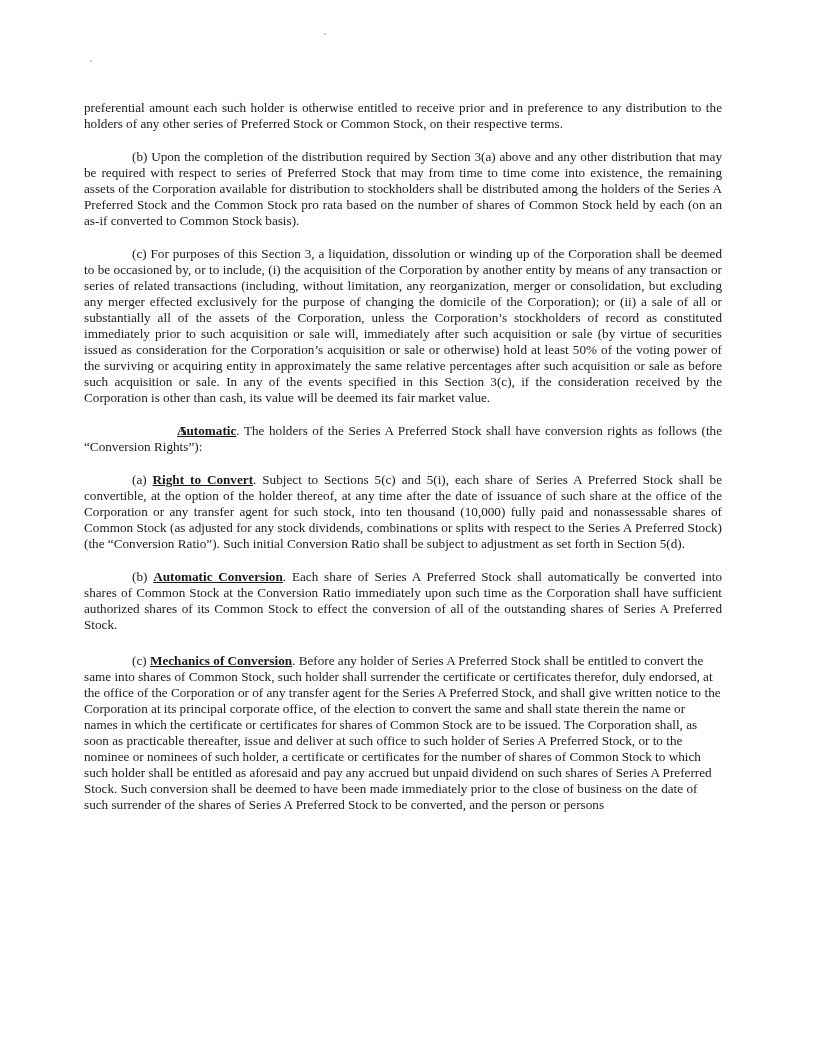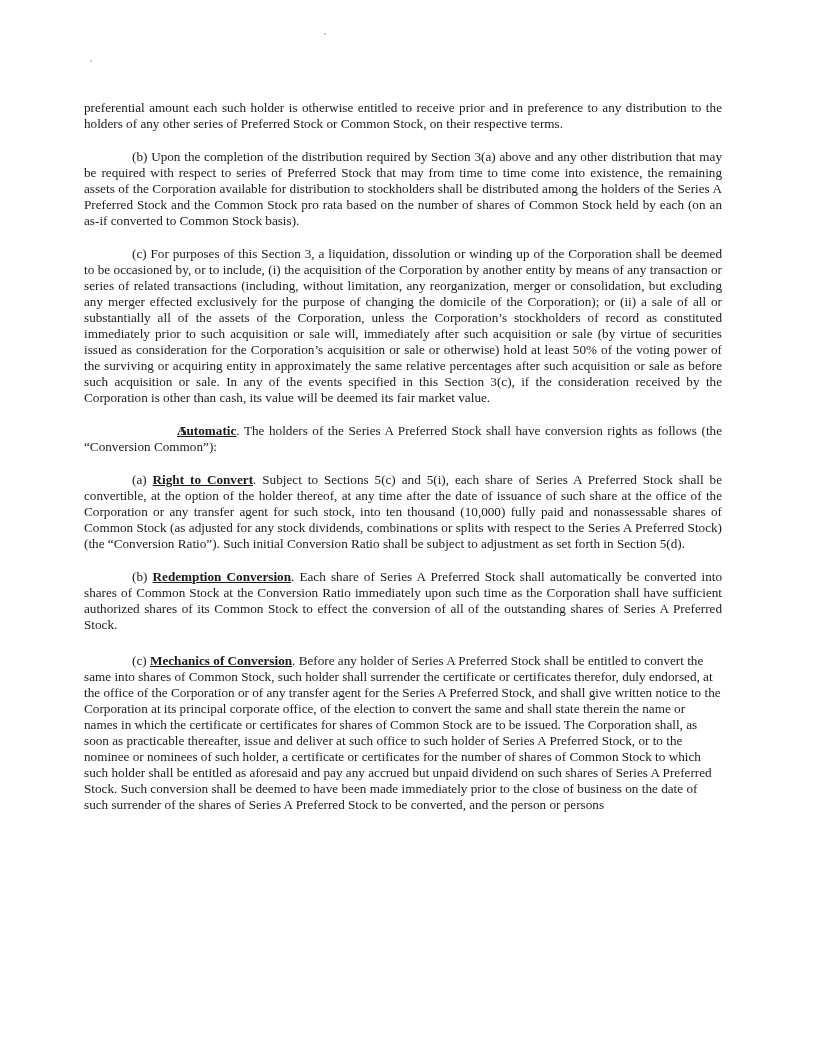--- a/index.html
+++ b/index.html
@@ -27,28 +27,28 @@
   <p class="para">preferential amount each such holder is otherwise entitled to receive prior and in preference to any distribution to the holders of any other series of Preferred Stock or Common Stock, on their respective terms.</p>
 
   <p class="para indent">(b)  Upon the completion of the distribution required by Section 3(a) above and any other distribution that may be required with respect to series of Preferred Stock that may from time to time come into existence, the remaining assets of the Corporation available for distribution to stockholders shall be distributed  among the holders of the Series A Preferred Stock and the Common Stock pro rata based on the number of shares of Common Stock held by each (on an as-if converted to Common Stock basis).</p>
 
   <p class="para indent">
     <span>(c)  For purposes of this Section 3, a liquidation, dissolution or winding up of the Corporation shall be deemed to be occasioned by, or to include, (i) the acquisition of the Corporation by another entity by means of any transaction or series of related transactions (including, without limitation, any reorganization, merger or consolidation, but excluding any merger effected exclusively for the purpose of changing the domicile of the Corporation); or (ii) a sale of all or substantially all of the assets of the Corporation, </span><span class="u">unless</span><span> the Corporation’s stockholders of record as constituted immediately prior to such acquisition or sale will, immediately after such acquisition or sale (by virtue of securities issued as consideration for the Corporation’s acquisition or sale or otherwise) hold at least 50% of the voting power of the surviving or acquiring entity in approximately the same relative percentages after such acquisition or sale as before such acquisition or sale.  In any of the events specified in this Section 3(c), if the consideration received by the Corporation is other than cash, its value will be deemed its fair market value.</span>
   </p>
 
 
   <p class="para indent">
-    <span class="num">5.</span><span class="bu">Automatic</span><span>.  The holders of the Series A Preferred Stock shall have conversion rights as follows (the “</span><span class="u">Conversion Common</span><span>”):</span>
+    <span class="num">5.</span><span class="bu">Automatic</span><span>.  The holders of the Series A Preferred Stock shall have conversion rights as follows (the “</span><span class="u">Conversion Rights</span><span>”):</span>
   </p>
 
   <p class="para indent">
     <span>(a)  </span><span class="bu">Right to Convert</span><span>.  Subject to Sections 5(c) and 5(i), each share of Series A Preferred Stock shall be convertible, at the option of the holder thereof, at any time after the date of issuance of such share at the office of the Corporation or any transfer agent for such stock, into ten thousand (10,000) fully paid and nonassessable shares of Common Stock (as adjusted for any stock dividends, combinations or splits with respect to the Series A Preferred Stock) (the “</span><span class="u">Conversion Ratio</span><span>”).  Such initial Conversion Ratio shall be subject to adjustment as set forth in Section 5(d).</span>
   </p>
 
   <p class="para indent">
-    <span>(b)  </span><span class="bu">Redemption Conversion</span><span>.  Each share of Series A Preferred Stock shall automatically be converted into shares of Common Stock at the Conversion Ratio immediately upon such time as the Corporation shall have sufficient authorized shares of its Common Stock to effect the conversion of all of the outstanding shares of Series A Preferred Stock.</span>
+    <span>(b)  </span><span class="bu">Automatic Conversion</span><span>.  Each share of Series A Preferred Stock shall automatically be converted into shares of Common Stock at the Conversion Ratio immediately upon such time as the Corporation shall have sufficient authorized shares of its Common Stock to effect the conversion of all of the outstanding shares of Series A Preferred Stock.</span>
   </p>
 
   <p class="para indent" style="text-align:left;margin-top:20px;">
     <span>(c)  </span><span class="bu">Mechanics of Conversion</span><span>.  Before any holder of Series A Preferred Stock shall be entitled to convert the same into shares of Common Stock, such holder shall surrender the certificate or certificates therefor, duly endorsed, at the office of the Corporation or of any transfer agent for the Series A Preferred Stock, and shall give written notice to the Corporation at its principal corporate office, of the election to convert the same and shall state therein the name or names in which the certificate or certificates for shares of Common Stock are to be issued.  The Corporation shall, as soon as practicable thereafter, issue and deliver at such office to such holder of Series A Preferred Stock, or to the nominee or nominees of such holder, a certificate or certificates for the number of shares of Common Stock to which such holder shall be entitled as aforesaid and pay any accrued but unpaid dividend on such shares of Series A Preferred Stock.  Such conversion shall be deemed to have been made immediately prior to the close of business on the date of such surrender of the shares of Series A Preferred Stock to be converted, and the person or persons</span>
   </p>
 
 </div>
 
 </body></html>

